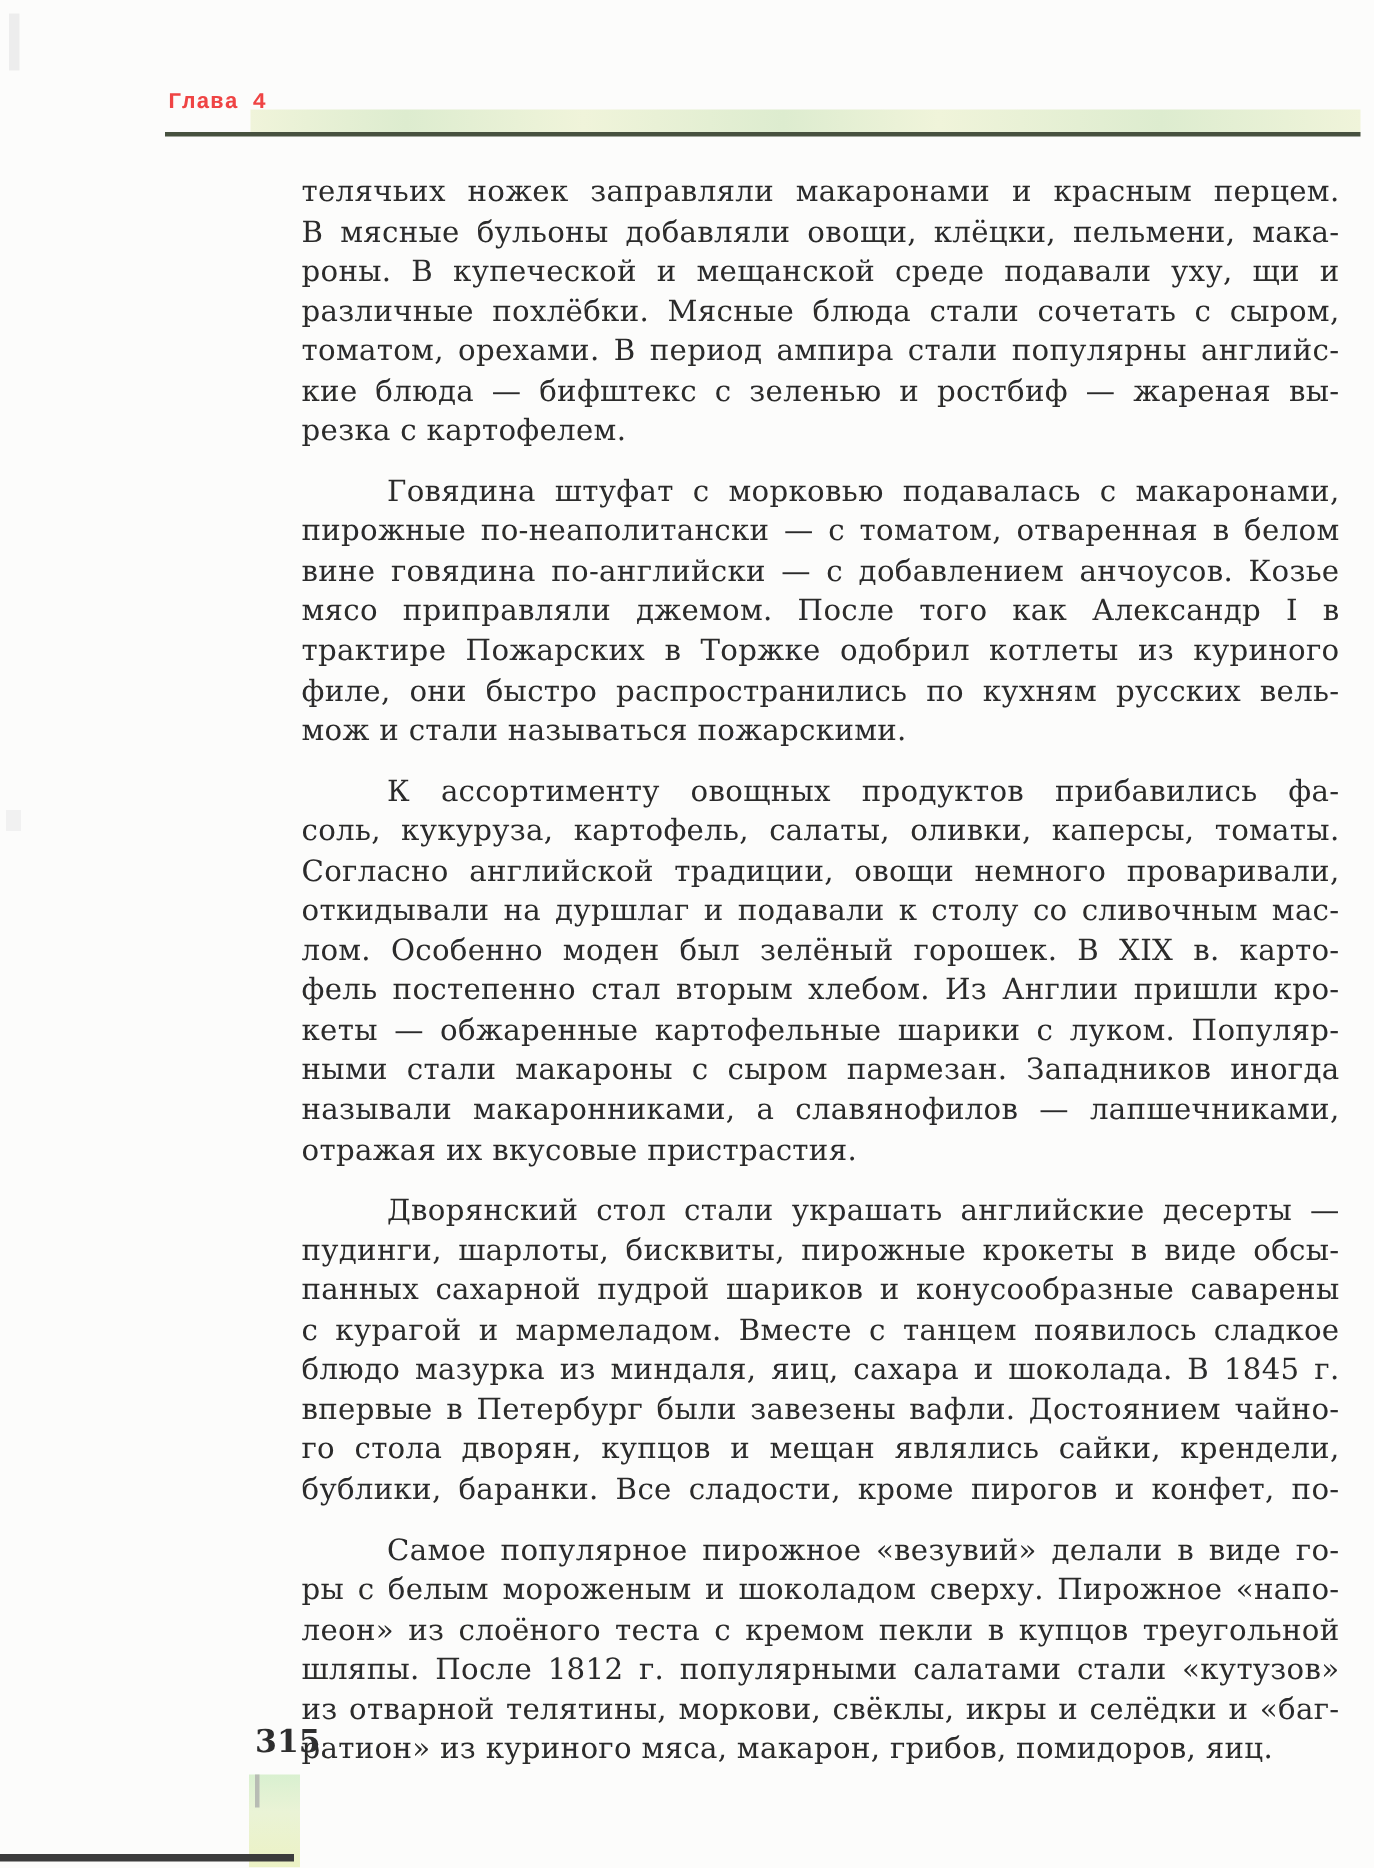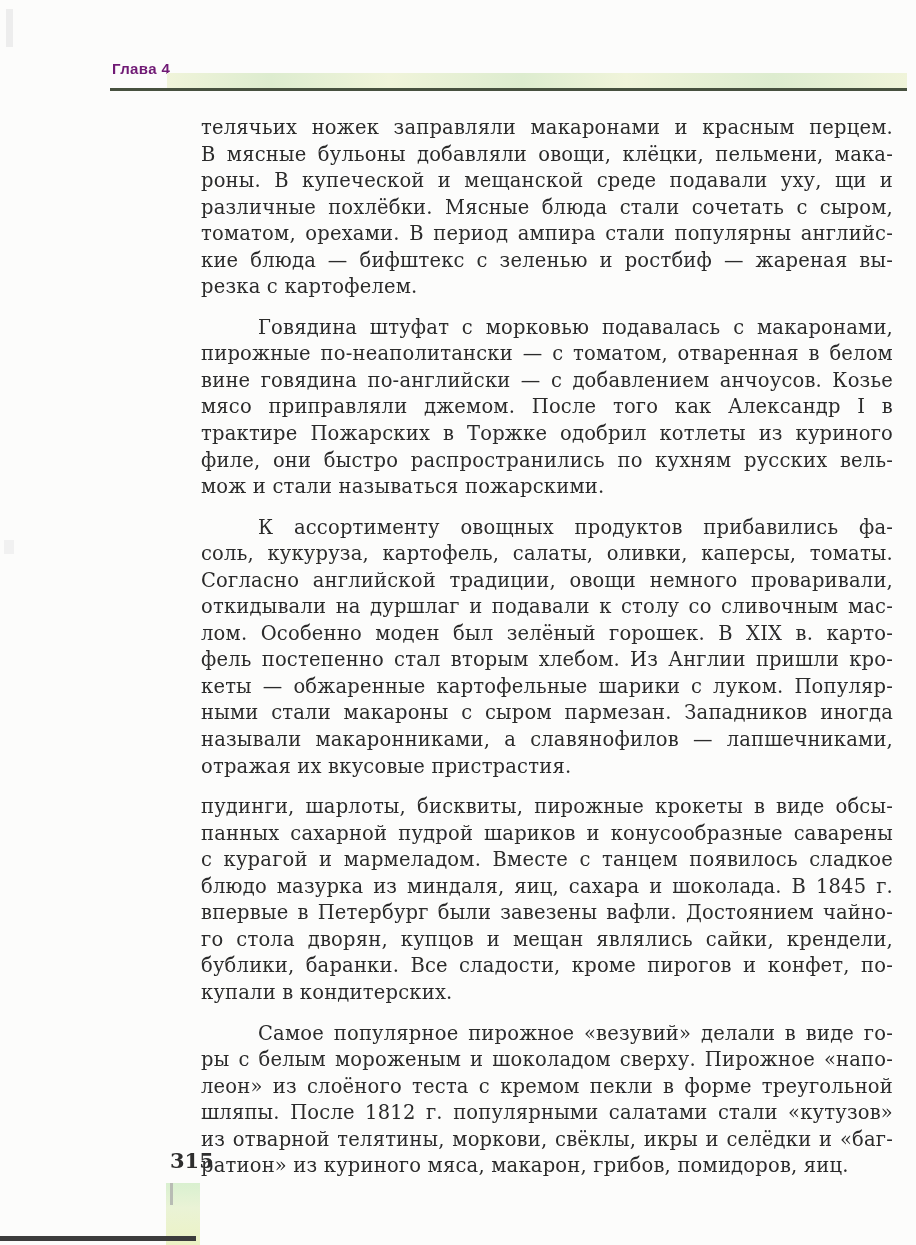--- a/index.html
+++ b/index.html
@@ -27,25 +27,25 @@
   .artifact-mid {
     position: absolute;
     left: 4px; top: 540px;
     width: 10px; height: 14px;
     background: #f1f1f1;
   }
   
   .chapter {
     position: absolute;
     left: 112px; top: 60px;
-    font-family: Liberation Sans, sans-serif;
+    font-family: Liberation Mono, monospace;
     font-weight: 700;
     font-size: 15px;
     letter-spacing: 0.4px;
-    color: #701a75;
+    color: #ef4444;
   }
   .band {
     position: absolute;
     left: 167px; top: 73px;
     width: 740px; height: 15px;
     background: linear-gradient(90deg,
       var(--band_yellow, #f0f4da) 0%,
       var(--band_green, #ddeccf) 14%,
       var(--band_yellow, #f0f4da) 30%,
       var(--band_green, #ddeccf) 48%,
@@ -145,33 +145,33 @@
         <div class="line">Согласно английской традиции, овощи немного проваривали,</div>
         <div class="line">откидывали на дуршлаг и подавали к столу со сливочным мас-</div>
         <div class="line">лом. Особенно моден был зелёный горошек. В XIX в. карто-</div>
         <div class="line">фель постепенно стал вторым хлебом. Из Англии пришли кро-</div>
         <div class="line">кеты — обжаренные картофельные шарики с луком. Популяр-</div>
         <div class="line">ными стали макароны с сыром пармезан. Западников иногда</div>
         <div class="line">называли макаронниками, а славянофилов — лапшечниками,</div>
         <div class="line last">отражая их вкусовые пристрастия.</div>
       </div>
       <div class="paragraph">
+        <div class="line indent">Дворянский стол стали украшать английские десерты —</div>
         <div class="line">пудинги, шарлоты, бисквиты, пирожные крокеты в виде обсы-</div>
         <div class="line">панных сахарной пудрой шариков и конусообразные саварены</div>
         <div class="line">с курагой и мармеладом. Вместе с танцем появилось сладкое</div>
         <div class="line">блюдо мазурка из миндаля, яиц, сахара и шоколада. В 1845 г.</div>
         <div class="line">впервые в Петербург были завезены вафли. Достоянием чайно-</div>
         <div class="line">го стола дворян, купцов и мещан являлись сайки, крендели,</div>
         <div class="line">бублики, баранки. Все сладости, кроме пирогов и конфет, по-</div>
-        <div class="line last">купали в кондитерских.</div>
       </div>
       <div class="paragraph">
         <div class="line indent">Самое популярное пирожное «везувий» делали в виде го-</div>
         <div class="line">ры с белым мороженым и шоколадом сверху. Пирожное «напо-</div>
-        <div class="line">леон» из слоёного теста с кремом пекли в форме треугольной</div>
+        <div class="line">леон» из слоёного теста с кремом пекли в купцов треугольной</div>
         <div class="line">шляпы. После 1812 г. популярными салатами стали «кутузов»</div>
         <div class="line">из отварной телятины, моркови, свёклы, икры и селёдки и «баг-</div>
         <div class="line last">ратион» из куриного мяса, макарон, грибов, помидоров, яиц.</div>
       </div>
     </main>
 
   <div class="page-number">315</div>
   <div class="footer-tab"></div>
   <div class="footer-tab-streak"></div>
   <div class="footer-line"></div>

